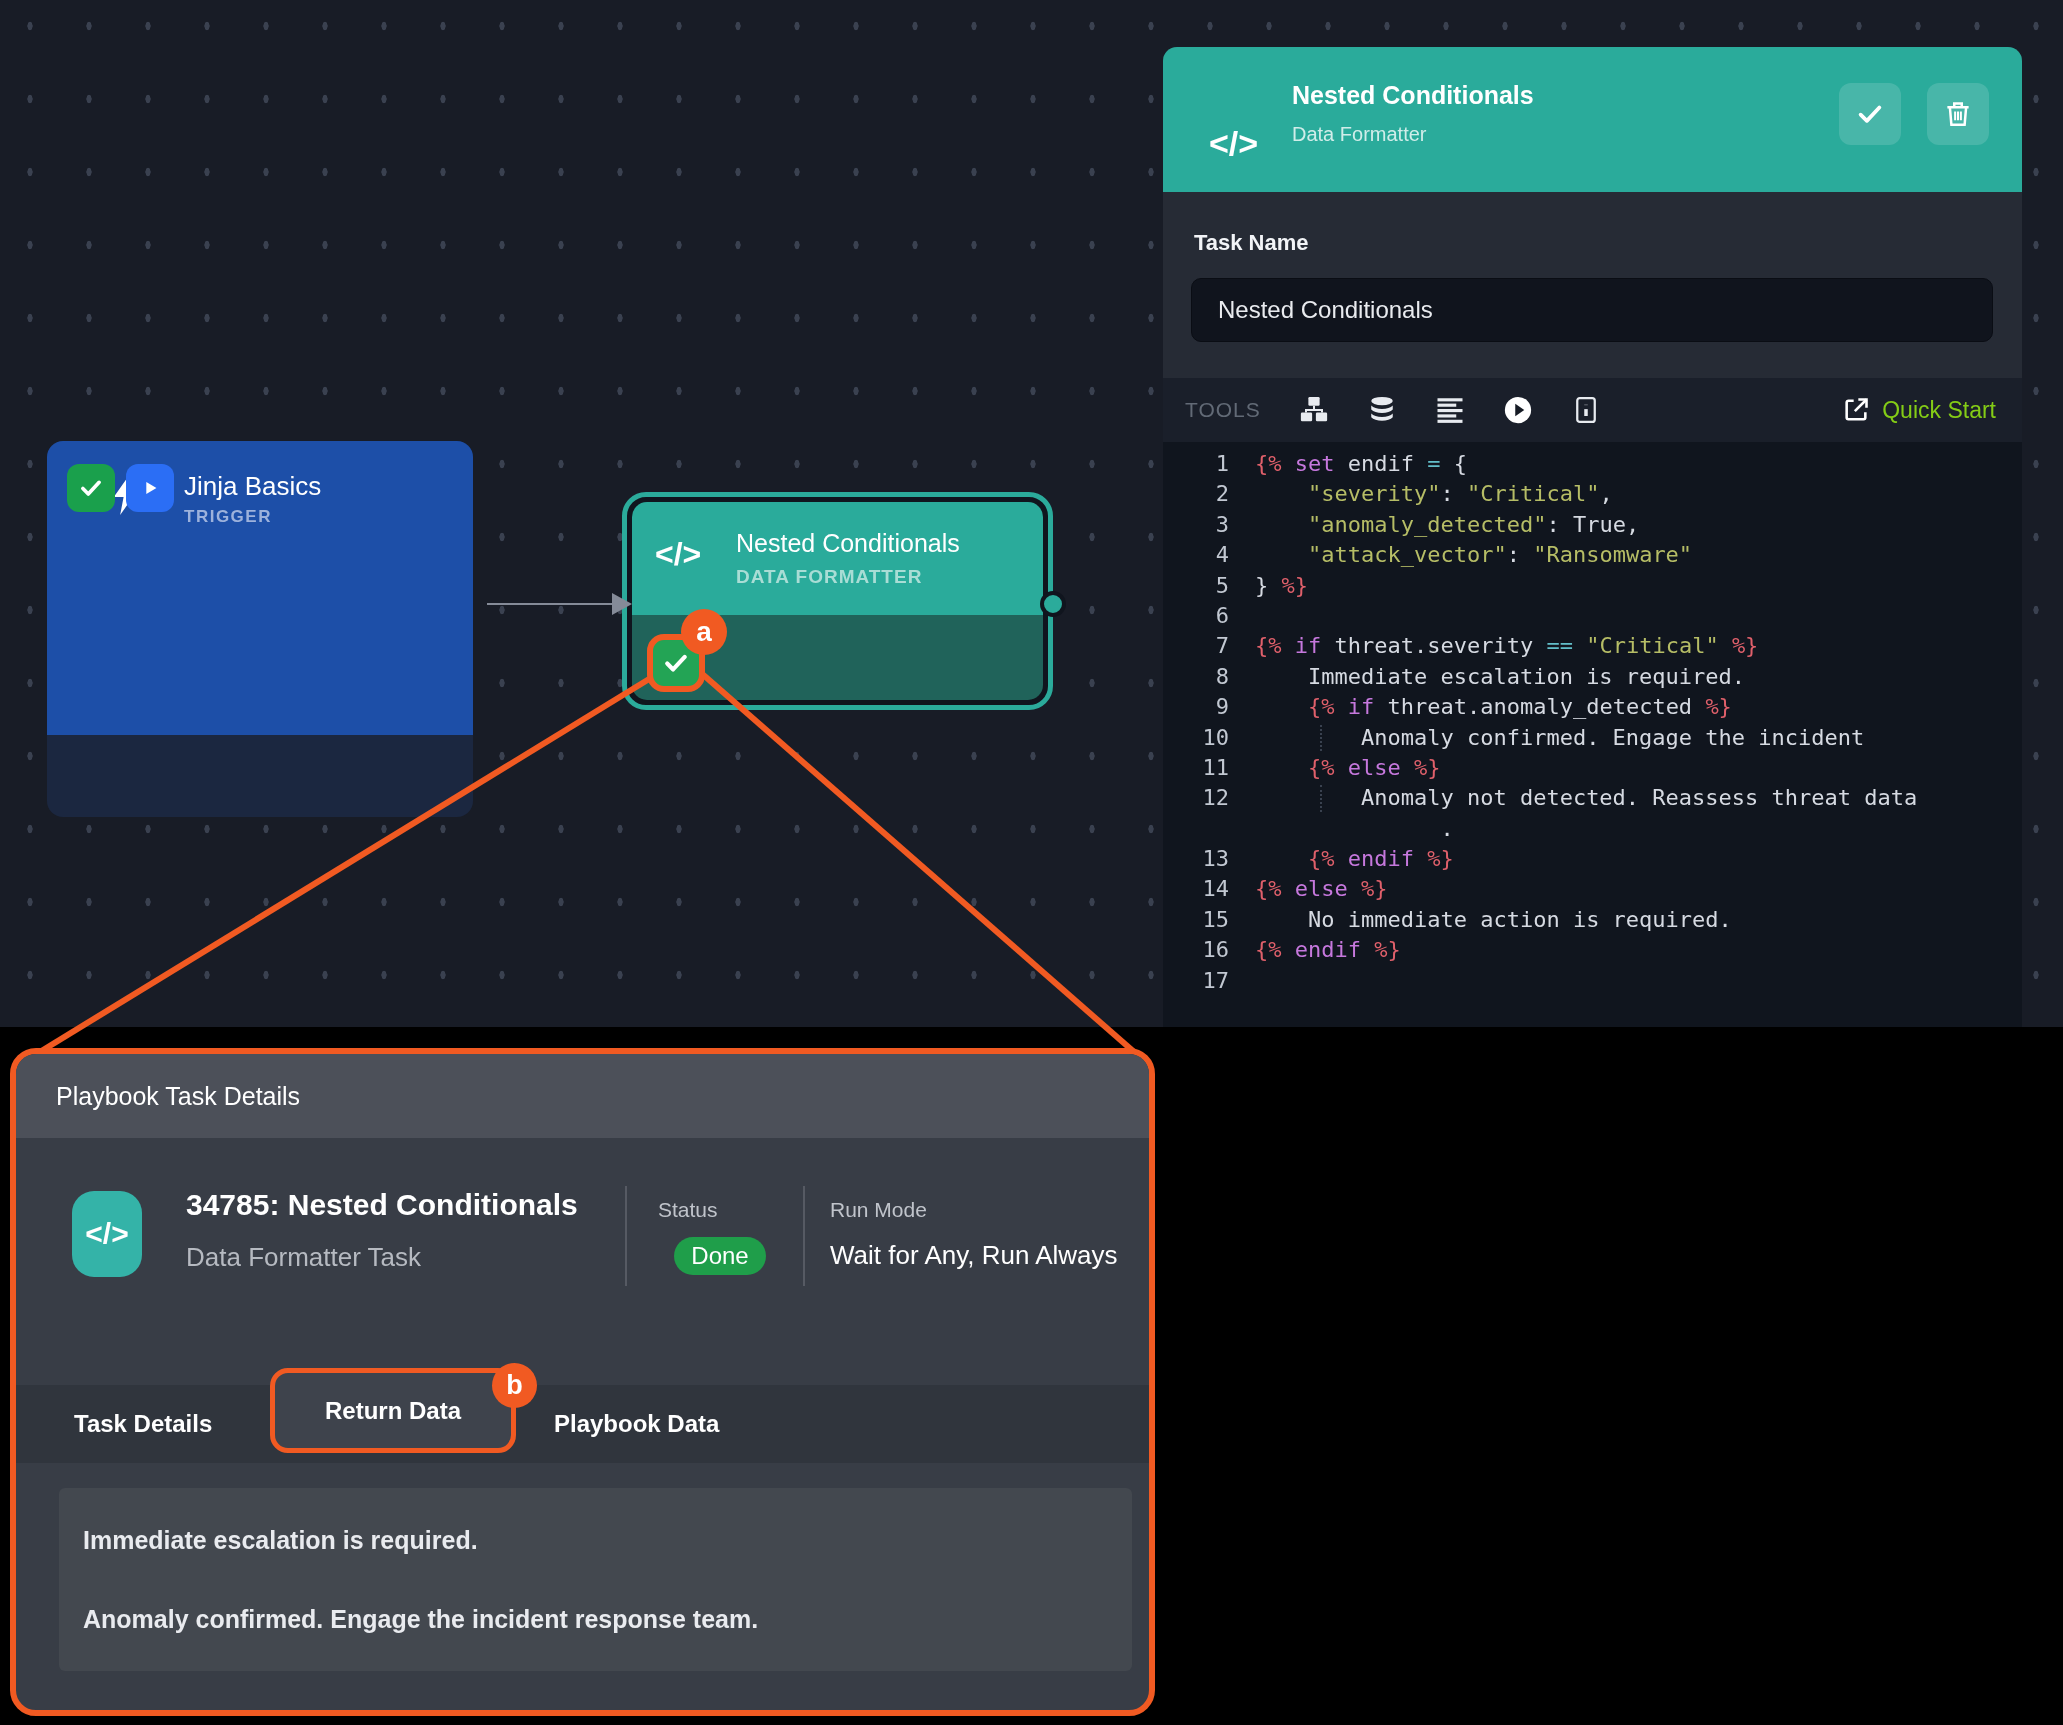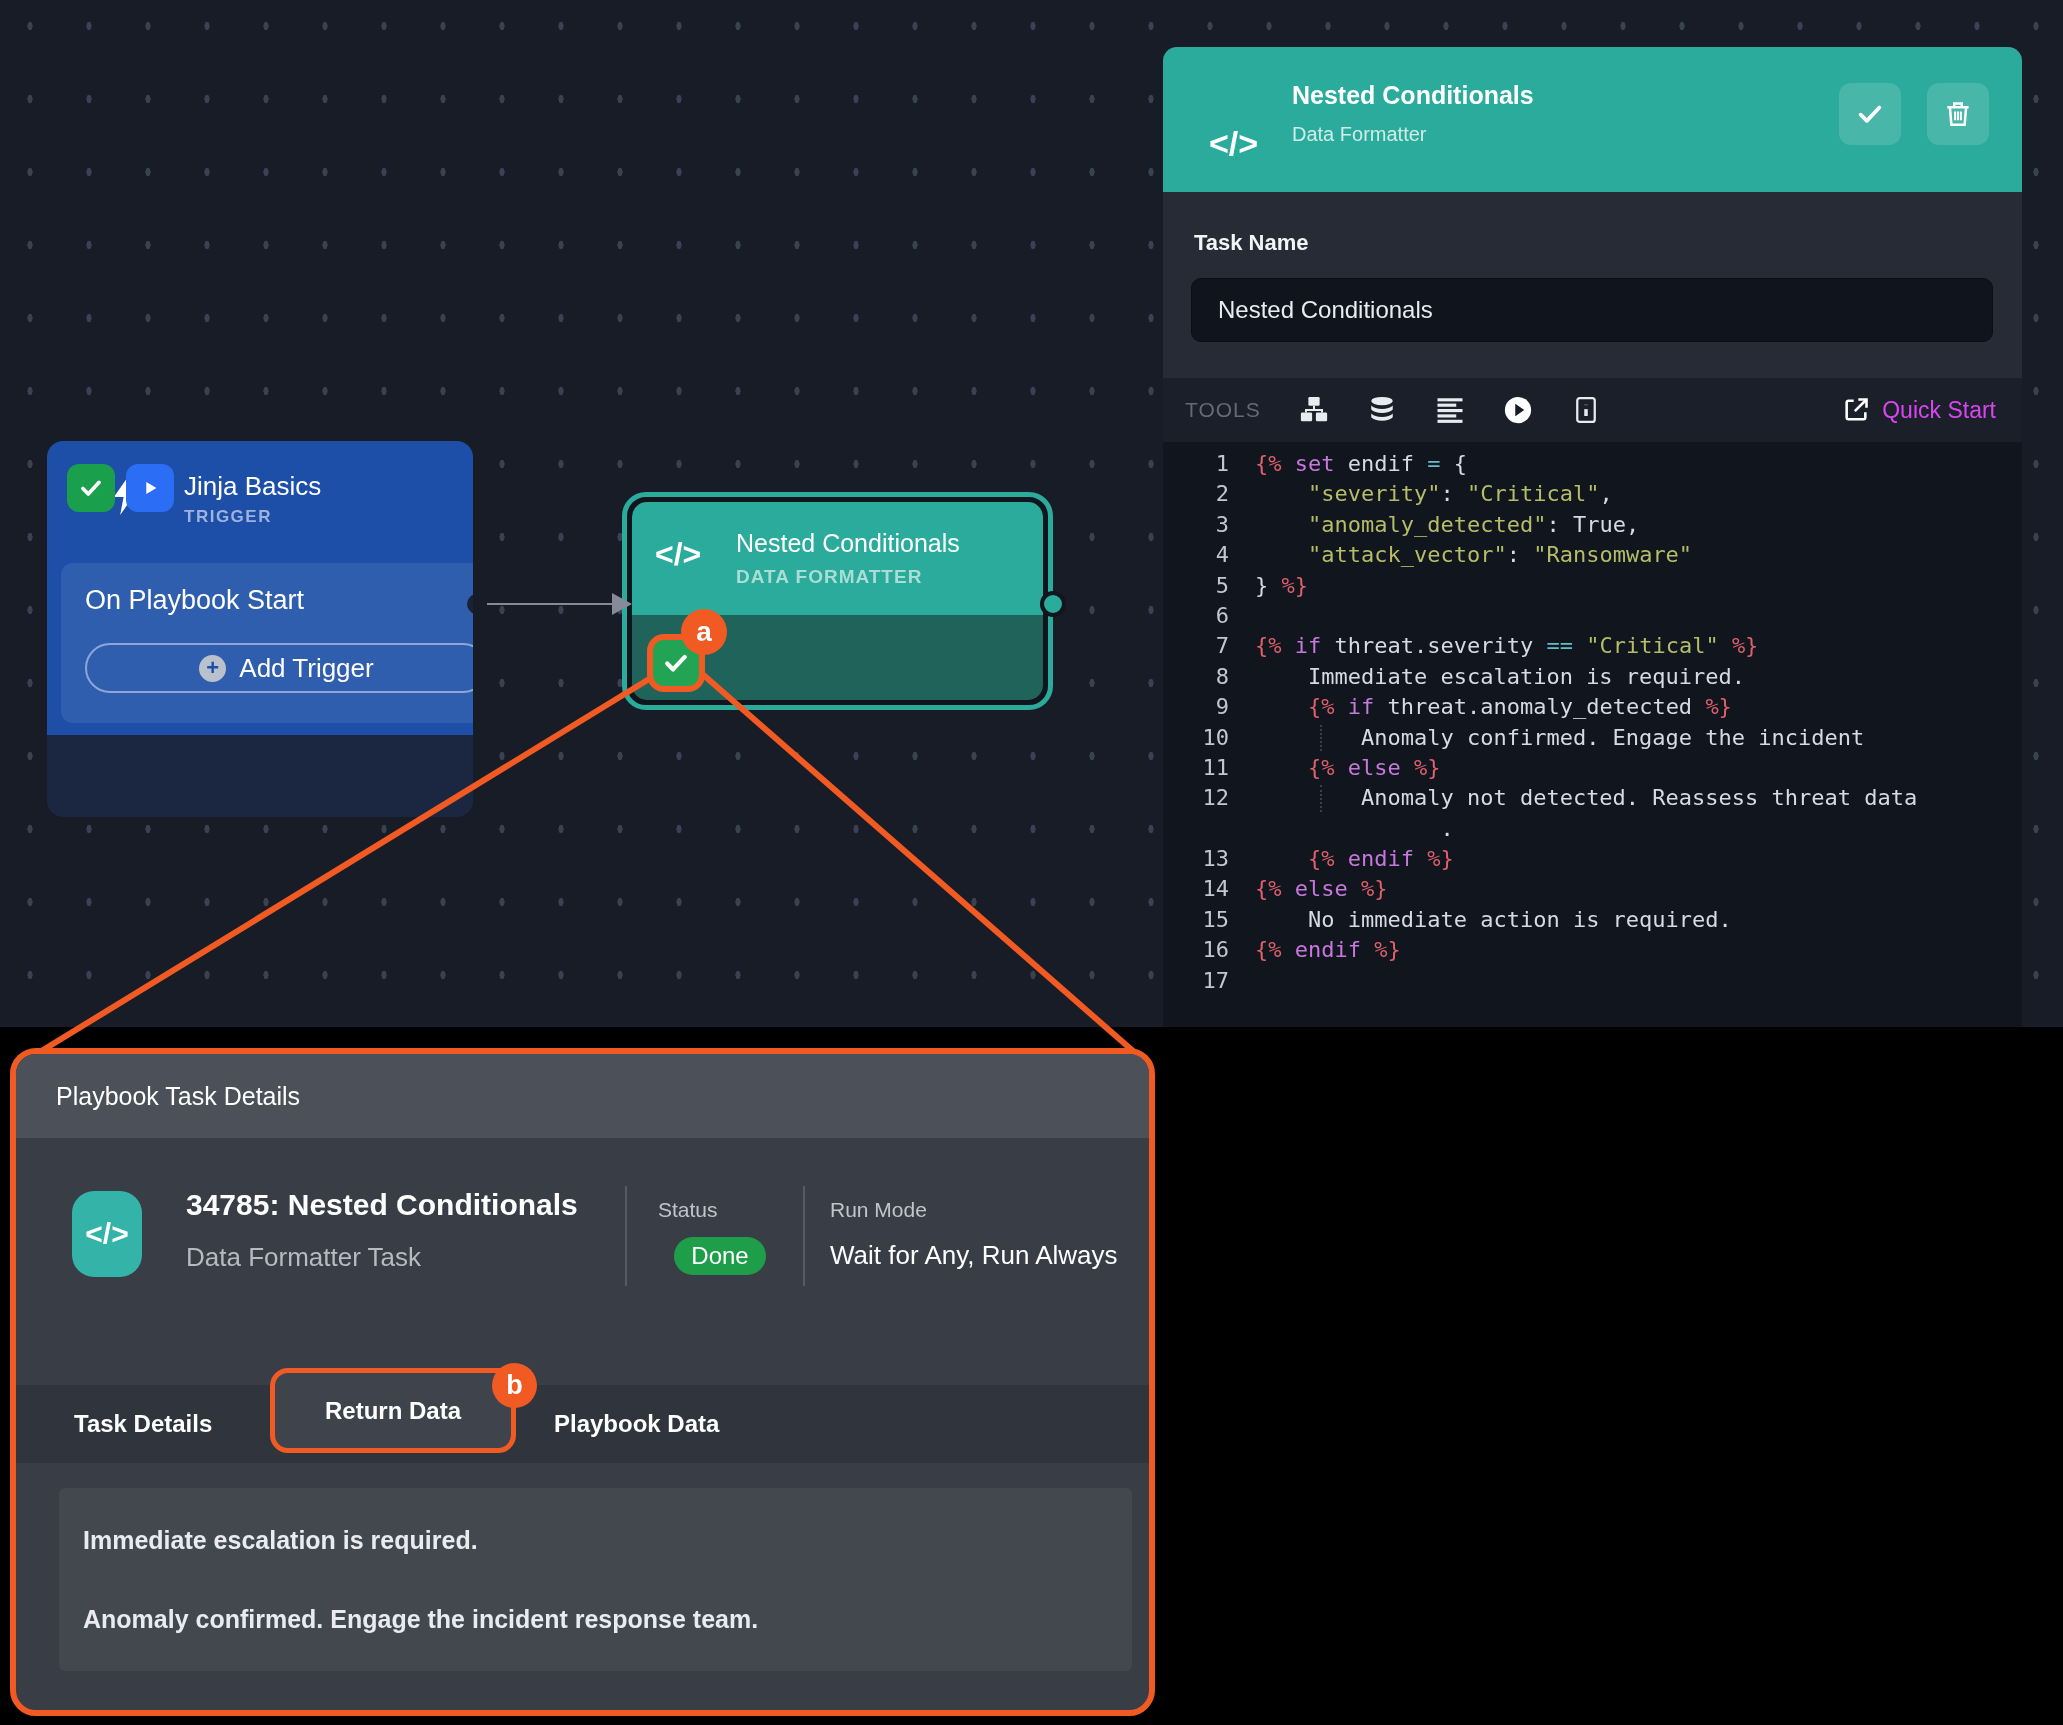--- a/index.html
+++ b/index.html
@@ -67,21 +67,21 @@
   .cfg-task{position:absolute;left:0;top:145px;width:100%;height:186px;background:#262b35;}
   .cfg-task-label{position:absolute;left:31px;top:38px;font-size:22px;font-weight:700;color:#f2f4f7;}
   .cfg-input{position:absolute;left:28px;top:86px;width:802px;height:64px;background:#10141d;border:1px solid #0a0d14;
     border-radius:10px;box-sizing:border-box;display:flex;align-items:center;}
   .cfg-input span{margin-left:26px;font-size:24px;color:#e9ebef;}
   .cfg-tools{position:absolute;left:0;top:331px;width:100%;height:64px;background:#1a1f2a;display:flex;align-items:center;}
   .tools-label{margin-left:22px;font-size:21px;color:#626a76;letter-spacing:1px;}
   .tool-ic{width:30px;height:30px;margin-left:38px;display:flex;align-items:center;justify-content:center;}
   .tool-ic:first-of-type{margin-left:52px;}
   .quickstart{position:absolute;right:26px;top:0;height:64px;display:flex;align-items:center;gap:12px;}
-  .qs-label{font-size:23px;color:#d946ef;}
+  .qs-label{font-size:23px;color:#84cc16;}
 
   
   .editor{position:absolute;left:0;top:395px;width:100%;height:585px;background:#10151e;padding-top:7px;box-sizing:border-box;
     font-family:"DejaVu Sans Mono",monospace;}
   .crow{position:relative;height:30.4px;line-height:30.4px;white-space:pre;font-size:22px;}
   .ln{display:inline-block;width:66px;text-align:right;color:#c2c8d2;}
   .ct{margin-left:26px;color:#d6dae2;}
   .guide{position:absolute;left:157px;top:2px;bottom:2px;border-left:2px dotted #39414f;}
   .tk-d{color:#e0606b;} .tk-k{color:#c678dd;} .tk-s{color:#b6bd66;} .tk-o{color:#62bec9;} .tk-p{color:#d6dae2;}
 
@@ -121,28 +121,20 @@
   <div class="node-blue">
     <div class="nb-main"></div>
     <div class="nb-footer"></div>
     <div class="nb-bolt">
       <svg viewBox="0 0 24 24" width="46" height="58">
           <path d="M13.4 1 4.6 13.6h5.1L7.9 23l9.2-13.2h-5.4z" fill="#fff"></path>
         </svg>
     </div>
     <div class="nb-title">Jinja Basics</div>
     <div class="nb-type">TRIGGER</div>
-    <div class="nb-inner">
-      <div class="nb-item">On Playbook Start</div>
-      <div class="nb-dot"></div>
-      <div class="nb-addbtn">
-        <span class="nb-plus">+</span>
-        <span class="nb-addlabel">Add Trigger</span>
-      </div>
-    </div>
     <div class="nb-btn nb-btn-check">
       <svg viewBox="0 0 24 24" width="26" height="26">
           <path d="M4.5 12.5l5 5L19.5 6.8" fill="none" stroke="#fff" stroke-width="3.4" stroke-linecap="round" stroke-linejoin="round"></path>
         </svg>
     </div>
     <div class="nb-btn nb-btn-play">
       <svg viewBox="0 0 24 24" width="22" height="22">
           <polygon points="8,5.5 19,12 8,18.5" fill="#fff"></polygon>
         </svg>
     </div>

